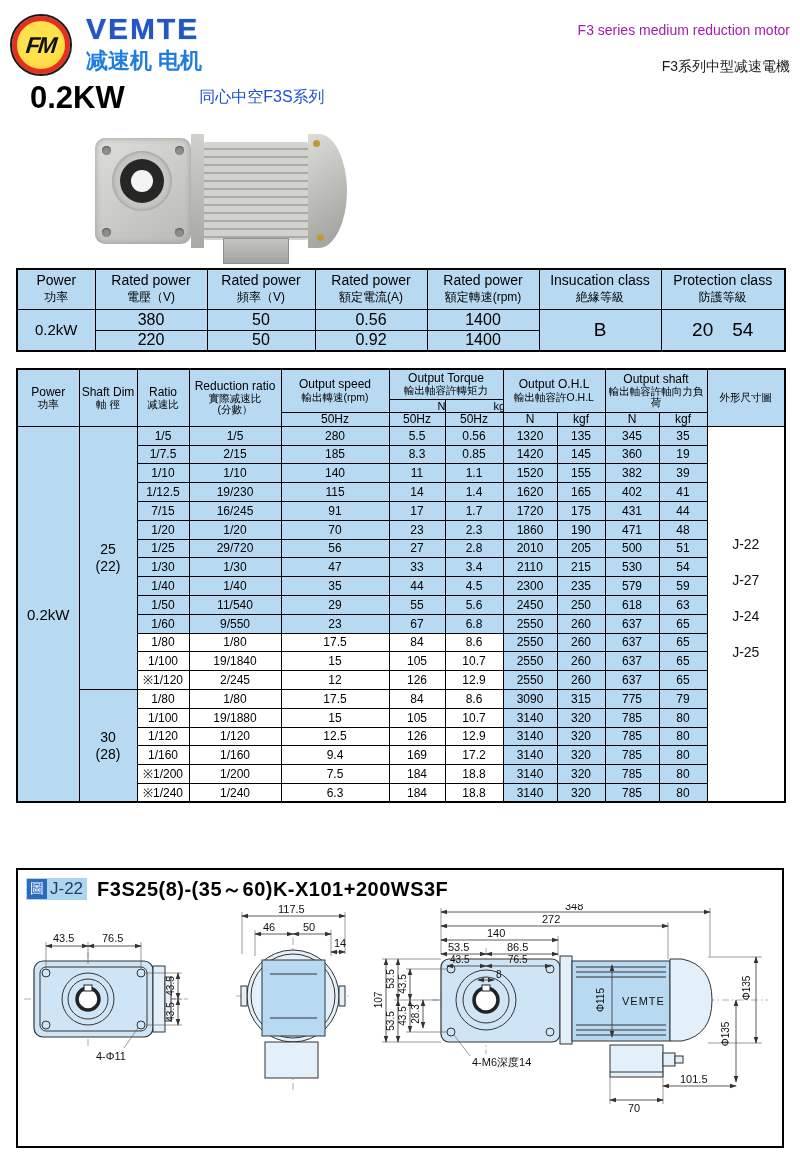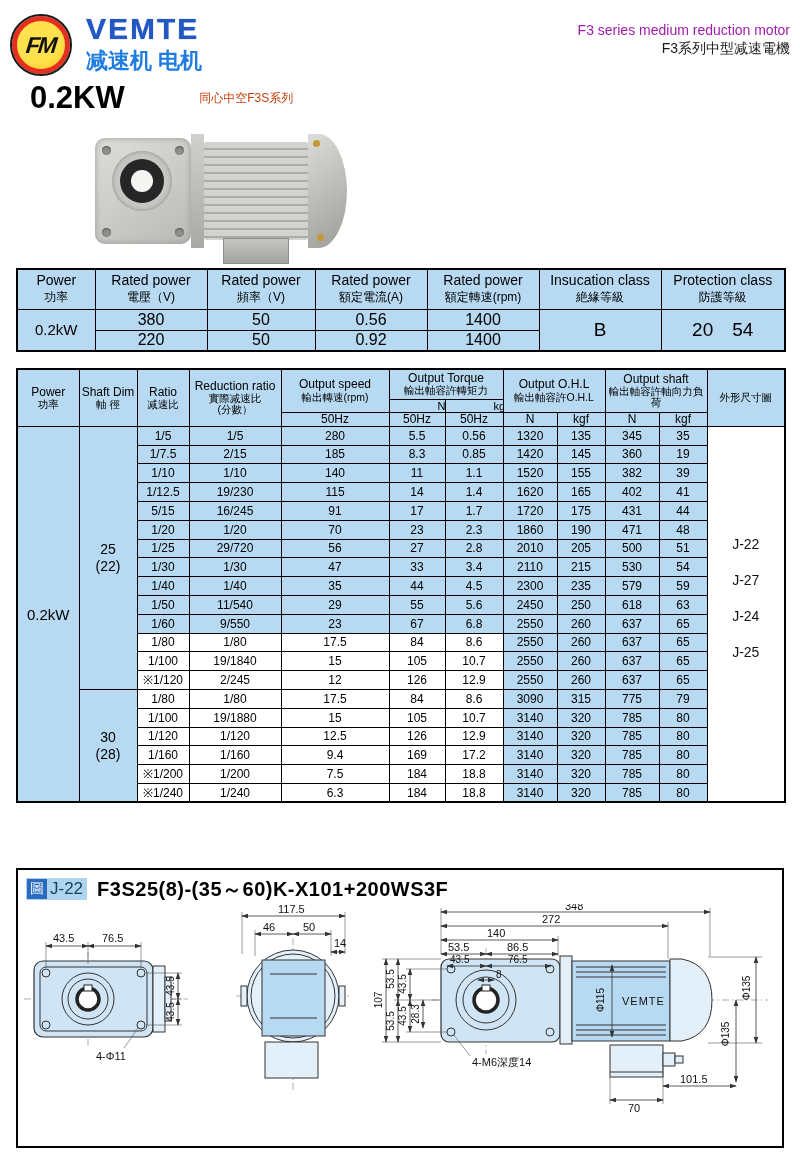--- a/index.html
+++ b/index.html
@@ -13,26 +13,26 @@
     background:radial-gradient(circle at 45% 40%, #ffe14d 55%, #ffc21e);
     border:5px solid #e5301f; outline:2px solid #1a1a1a; display:flex; align-items:center; justify-content:center; }
   .logo-mono { font-size:23px; font-weight:bold; font-style:italic; color:#111; letter-spacing:-2px;
     transform:skewX(-6deg); }
   .brand { position:absolute; left:76px; top:2px; }
   .brand-name { font-size:30px; font-weight:bold; color:#2257c4; letter-spacing:2px; line-height:1.0;
     text-shadow:0 0 1px #2257c4; }
   .brand-sub { font-size:22px; font-weight:bold; color:#1f7de0; margin-top:2px; }
   .titles { position:absolute; right:0; top:10px; text-align:right; }
   .title-en { font-size:14px; color:#a21caf;margin-left:48px; }
-  .title-zh { font-size:14px; color:#1a1a1a; margin-top:2px; }
+  .title-zh { font-size:14px; color:#1a1a1a; margin-top:20px; }
 
   
   .model-line { position:absolute; left:30px; top:80px; height:34px; }
   .power-big { font-size:31px; font-weight:bold; color:#000; }
-  .series-name { font-size:12px; color:#c2410c; margin-left:70px; vertical-align:6px; }
+  .series-name { font-size:16px; color:#1d4ed8; margin-left:70px; vertical-align:6px; }
 
   
   .photo { position:absolute; left:95px; top:126px; width:252px; height:138px; }
   .ph-gear { position:absolute; left:0; top:12px; width:96px; height:106px; border-radius:10px;
     background:linear-gradient(145deg,#dedfdb,#b9bab6); box-shadow:inset 0 0 6px #9a9a96; }
   .ph-hole { position:absolute; width:9px; height:9px; border-radius:50%; background:#8e8e8a;
     box-shadow:inset 0 1px 2px #555; }
   .ph-ring { position:absolute; left:17px; top:25px; width:60px; height:60px; border-radius:50%;
     background:#c6c7c3; box-shadow:inset 0 0 4px #888; display:flex; align-items:center; justify-content:center; }
   .ph-ring2 { width:44px; height:44px; border-radius:50%; background:#262626;
@@ -327,21 +327,21 @@
           <td>19/230</td>
           <td>115</td>
           <td>14</td>
           <td>1.4</td>
           <td>1620</td>
           <td>165</td>
           <td>402</td>
           <td>41</td>
         </tr>
         <tr>
-          <td>5/15</td>
+          <td>7/15</td>
           <td>16/245</td>
           <td>91</td>
           <td>17</td>
           <td>1.7</td>
           <td>1720</td>
           <td>175</td>
           <td>431</td>
           <td>44</td>
         </tr>
         <tr>

